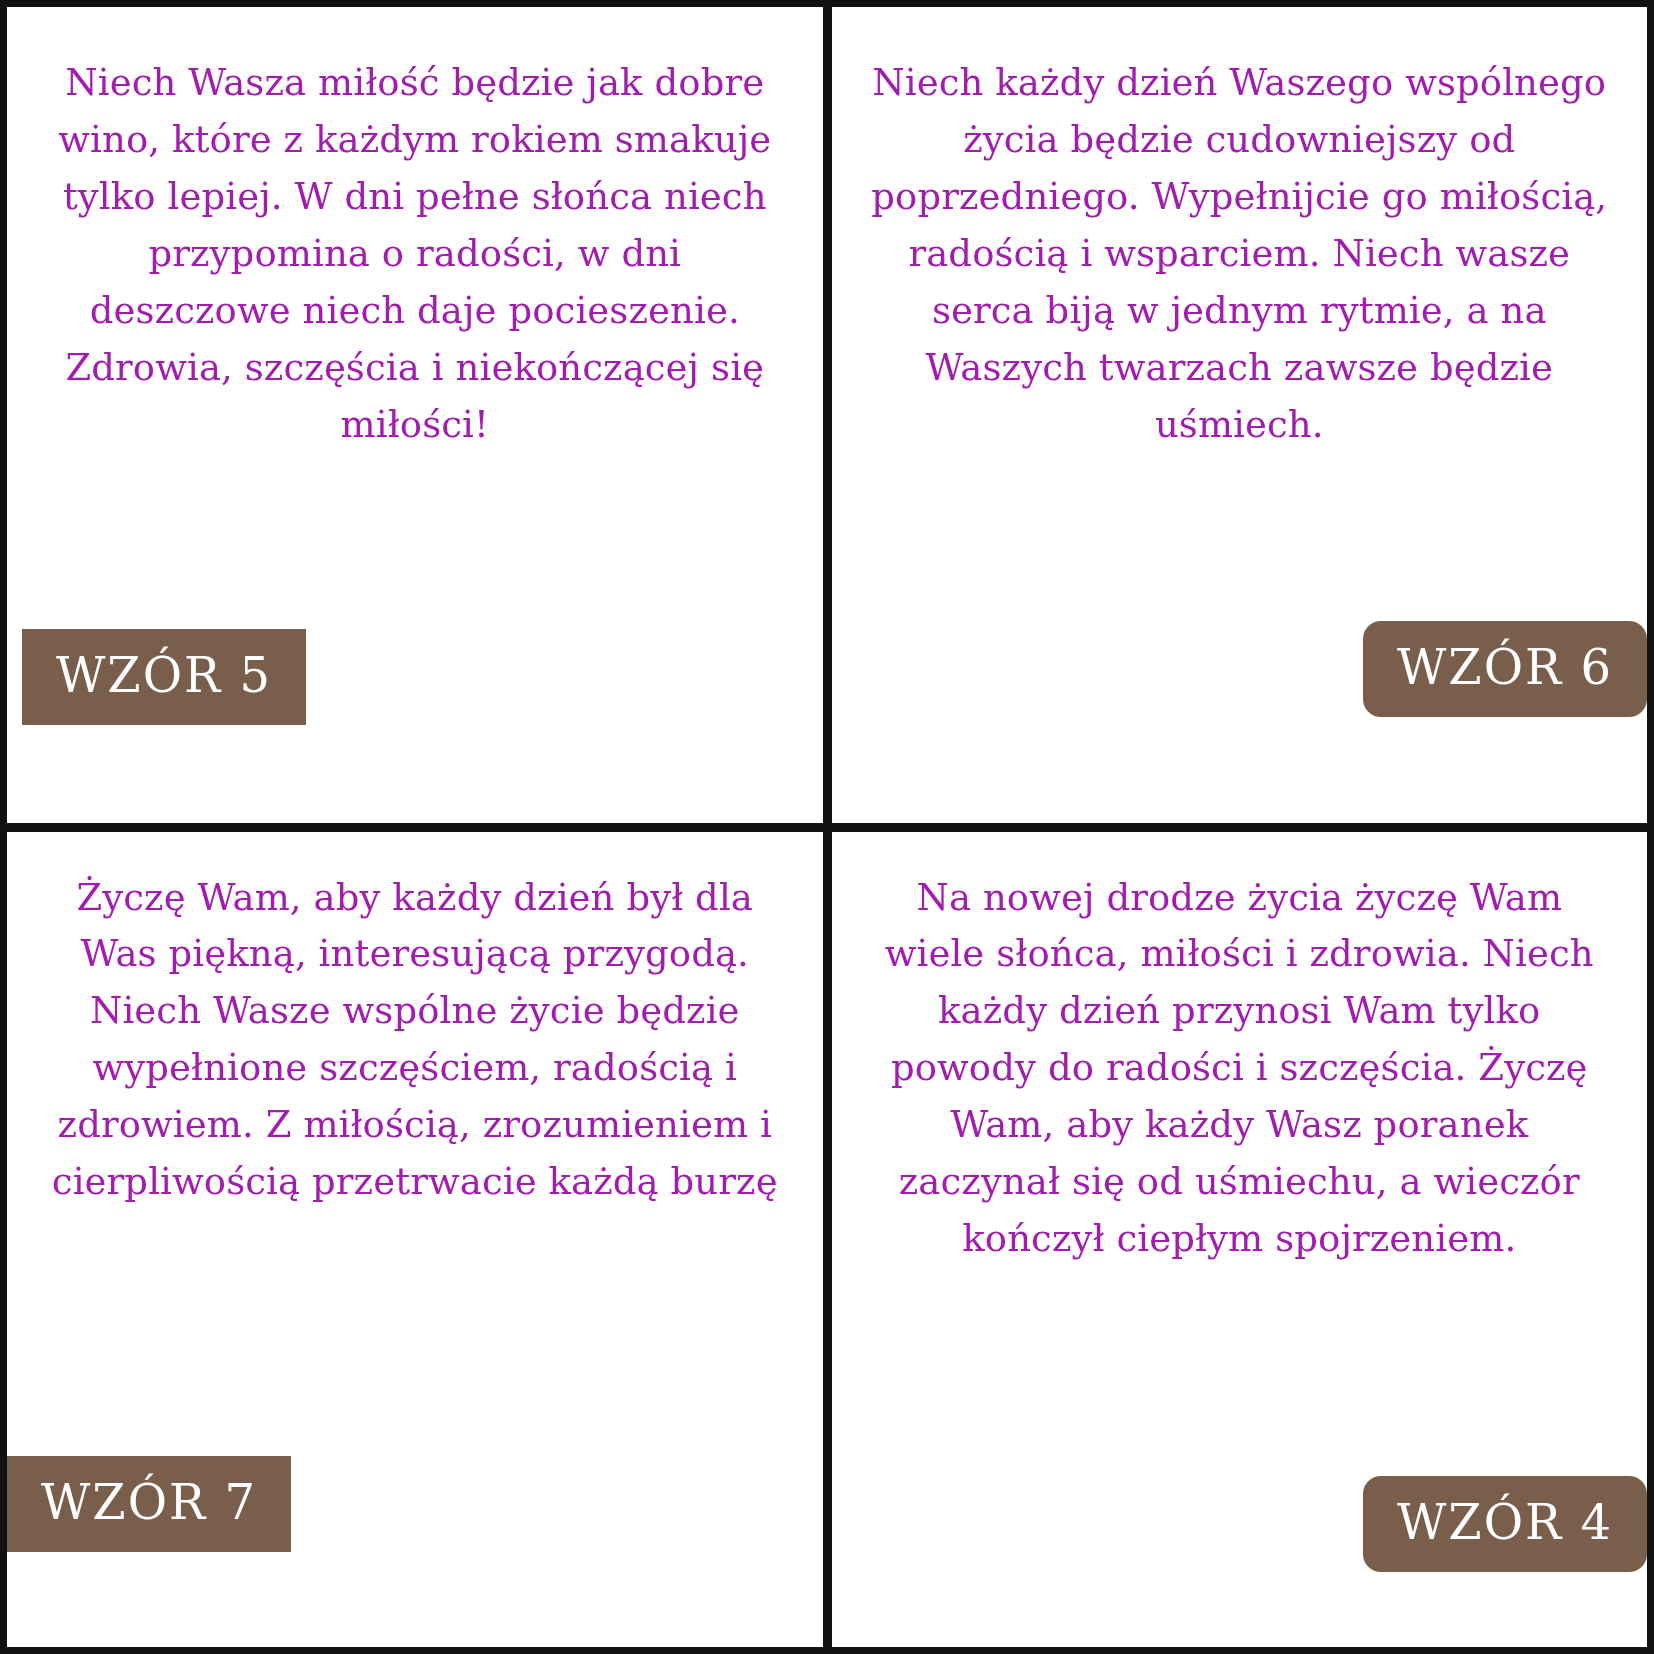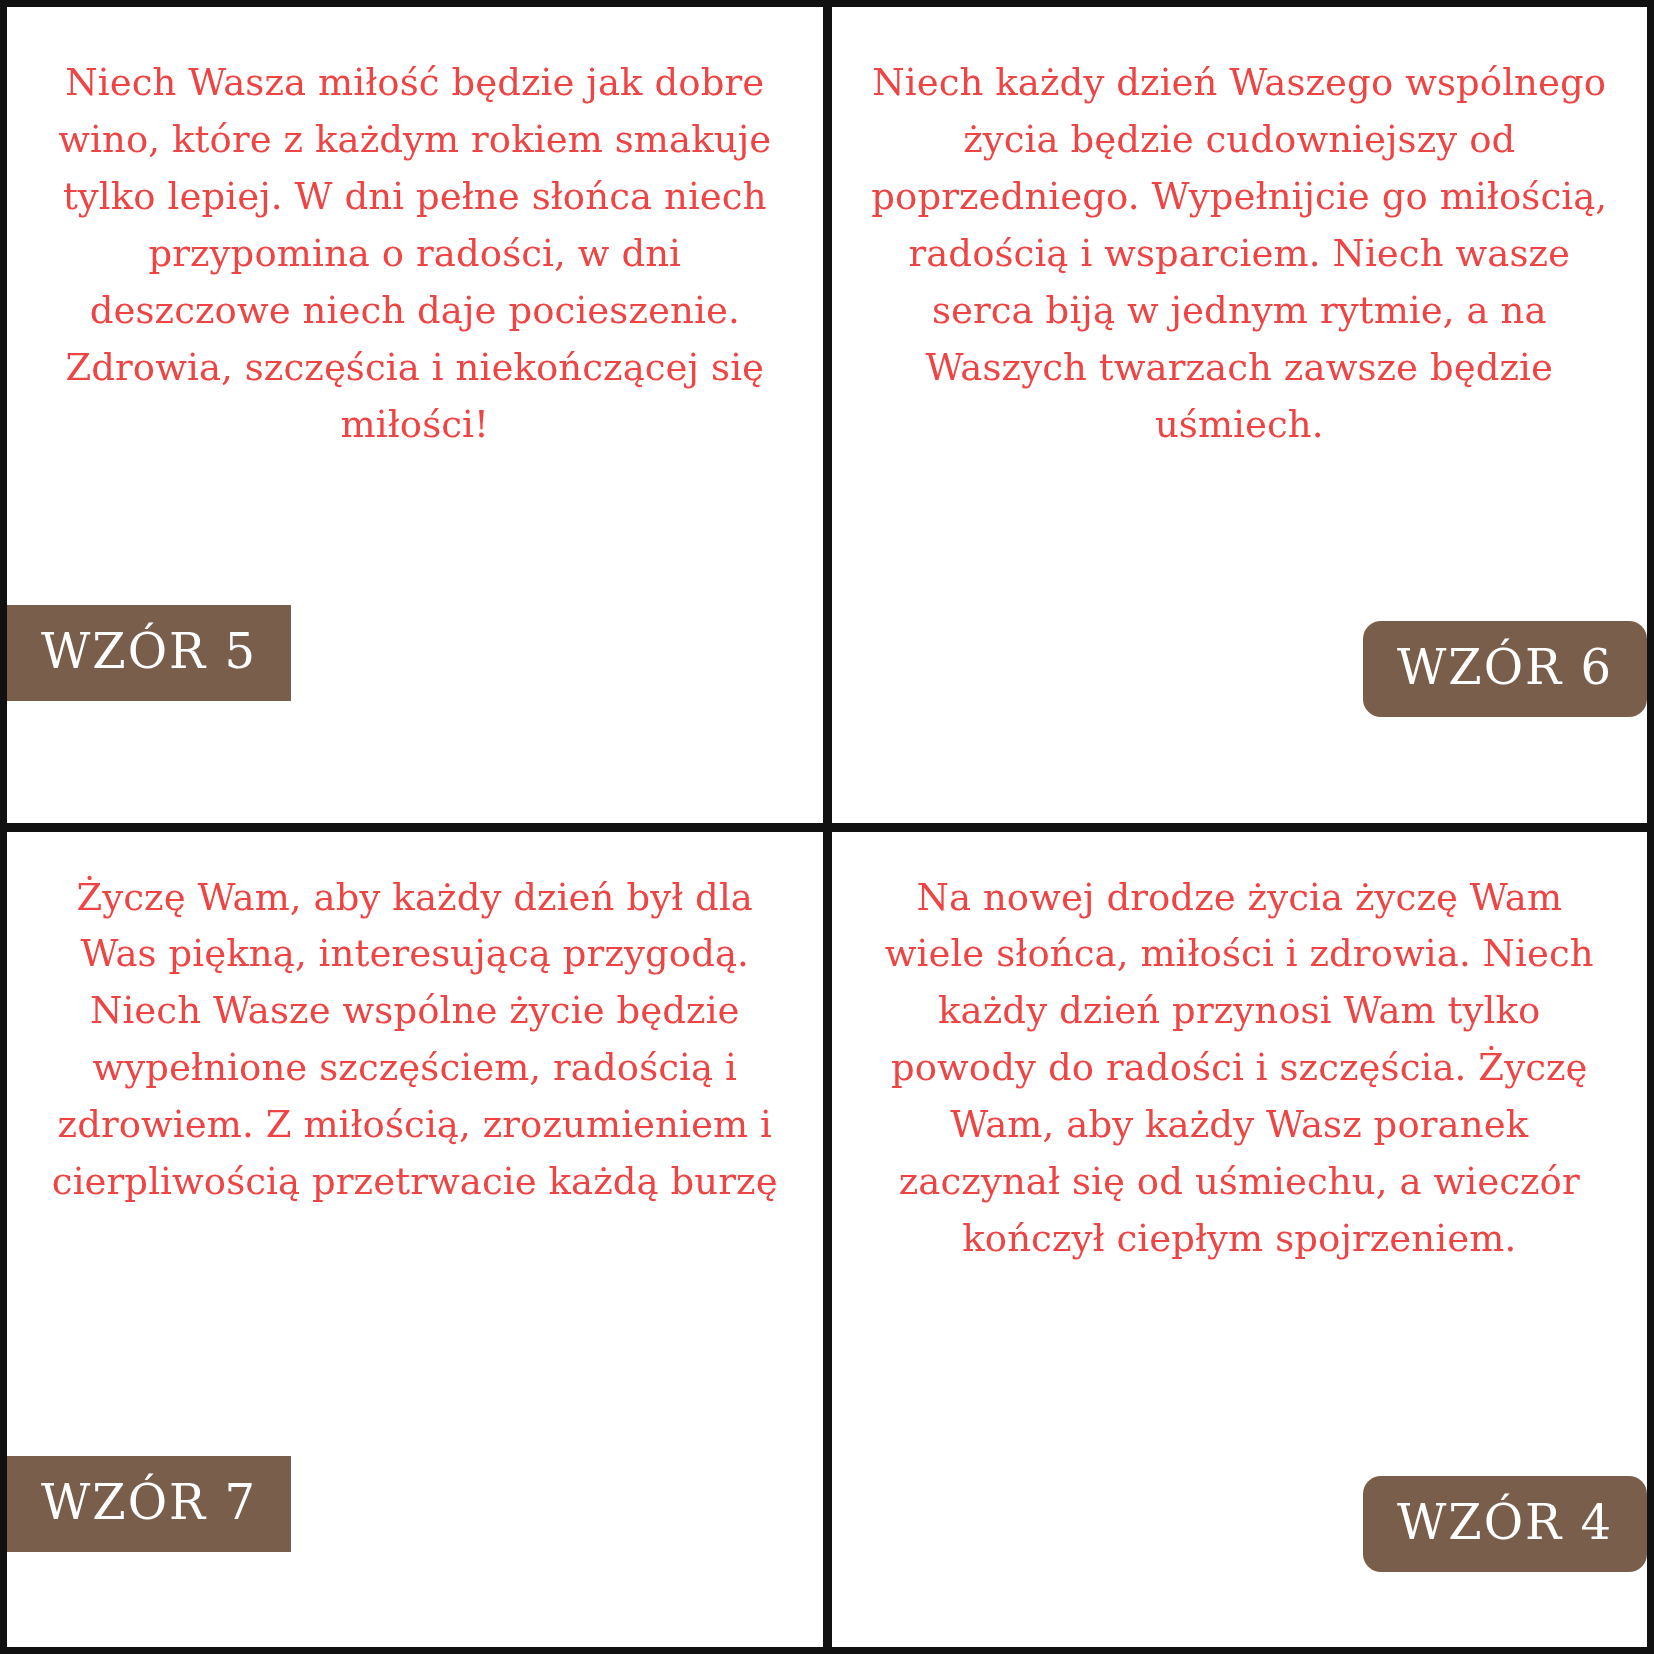--- a/index.html
+++ b/index.html
@@ -30,21 +30,21 @@
     background: #ffffff;
     box-sizing: border-box;
     overflow: hidden;
     display: flex;
     flex-direction: column;
     justify-content: flex-start;
   }
   .card-text {
     font-size: 37px;
     line-height: 1.54;
-    color: #ef4444;
+    color: #a21caf;
     text-align: center;
     padding: 48px 36px 0 36px;
     letter-spacing: 0.1px;
     font-family: "DejaVu Serif", "Liberation Serif", serif;
     white-space: pre-line;
   }
   .badge {
     position: absolute;
     background: #7a5e4c;
     color: #ffffff;
@@ -56,21 +56,21 @@
     box-sizing: border-box;
   }
   .badge.left {
     left: 0;
   }
   .badge.right {
     right: 0;
     border-radius: 18px;
   }
   
-  #card-5 .badge { top: 598px; }
+  #card-5 .badge { top: 622px; margin-left: 15px; }
   #card-6 .badge { top: 614px; }
   #card-7 .badge { top: 624px; }
   #card-8 .badge { top: 644px; }
 
   
   #card-7 .card-text, #card-8 .card-text {
     padding-top: 38px;
   }
 </style>
 </head>

